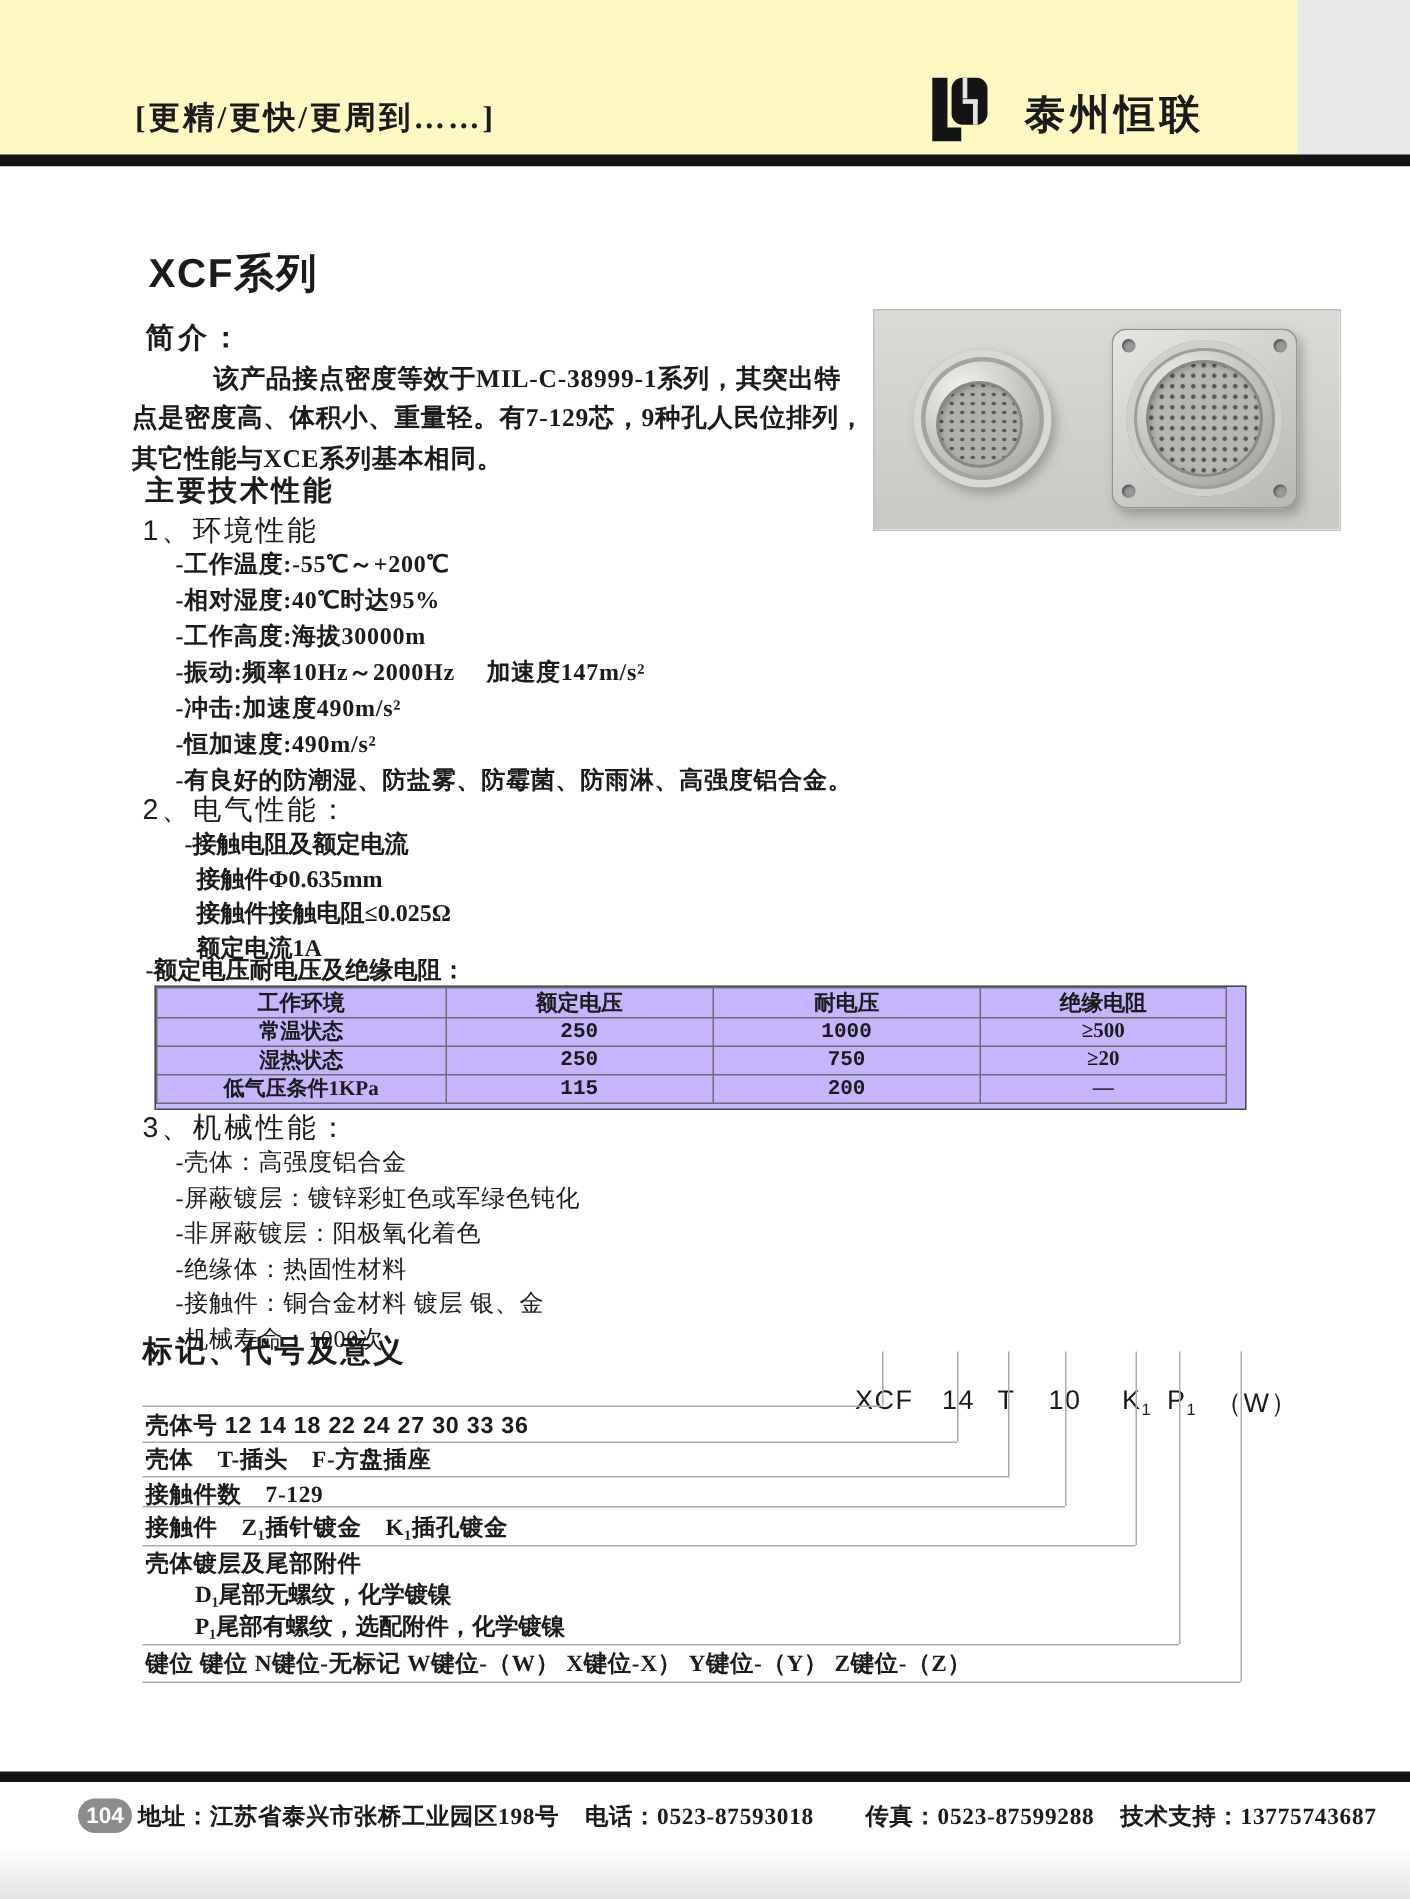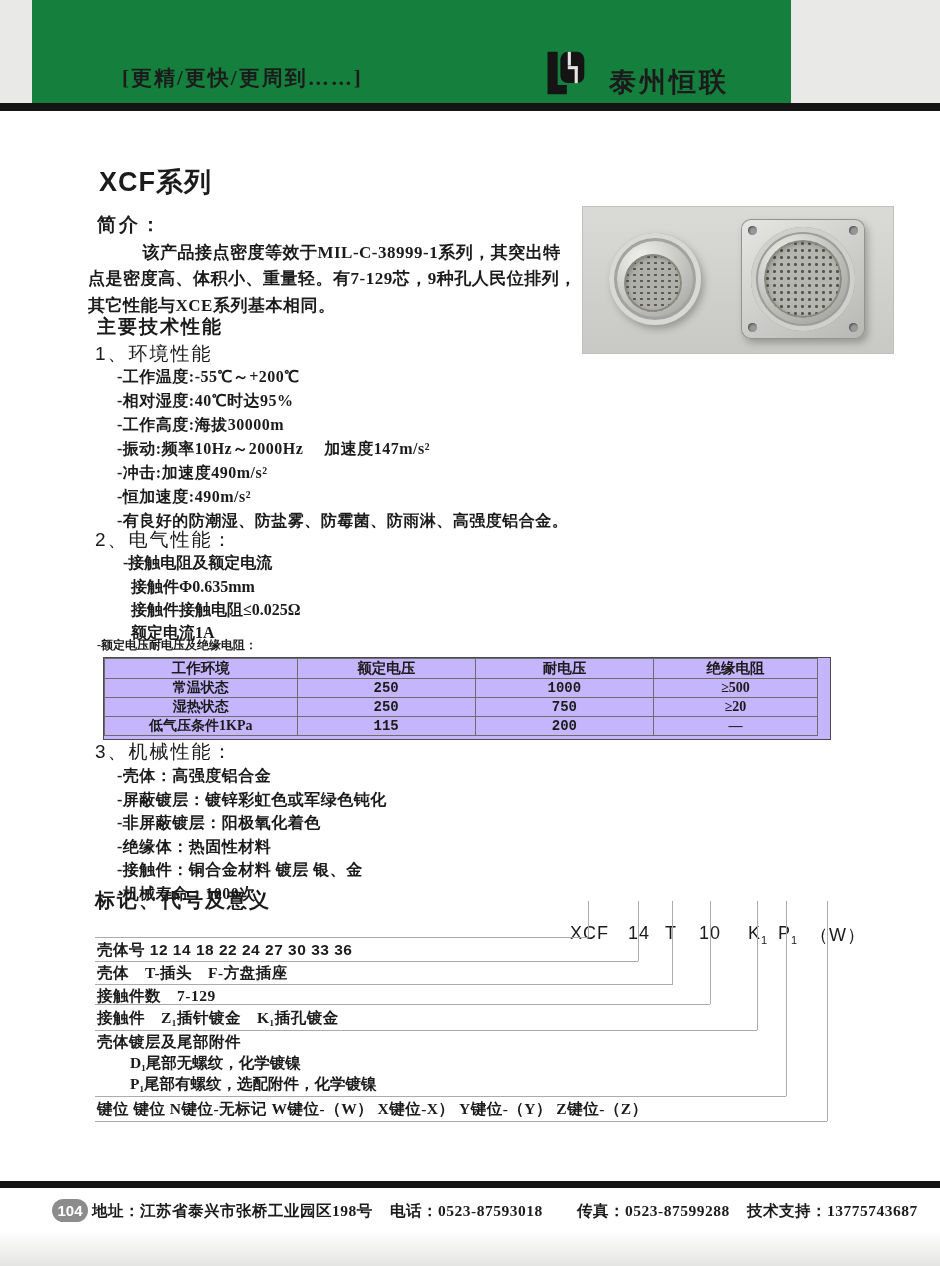--- a/index.html
+++ b/index.html
@@ -1,23 +1,23 @@
 <!DOCTYPE html>
 <html><head>
 <meta charset="utf-8">
 <style>
   html,body{margin:0;padding:0;background:#cfcfcd;}
   .page{position:relative;width:940px;height:1266px;margin:0 auto;background:#e9e9e7;overflow:hidden;
         font-family:"Liberation Serif",serif;color:#1b1b1b;}
   .abs{position:absolute;}
 
   
-  .header{left:0;top:0;width:759px;height:103px;background:#15803d;margin-left:32px;}
+  .header{left:0;top:0;width:865px;height:103px;background:#fef9c3;}
   .slogan{left:90px;top:64px;font-size:21px;font-weight:700;letter-spacing:2px;font-family:"Liberation Serif",serif;}
-  .brand{right:62px;top:50px;display:flex;align-items:flex-end;gap:21px;}
+  .brand{right:62px;top:50px;display:flex;align-items:center;gap:21px;}
   .brand-name{font-family:"Liberation Sans",sans-serif;font-size:27px;font-weight:900;letter-spacing:3px;}
   .bar-top{left:0;top:103px;width:940px;height:8px;background:#141414;}
   .content{left:0;top:111px;width:940px;height:1070px;background:#ffffff;}
 
   
   .doc-title{left:99px;top:164px;font-family:"Liberation Sans",sans-serif;font-size:27px;font-weight:900;letter-spacing:1px;}
   .intro-heading{left:97px;top:212px;font-family:"Liberation Sans",sans-serif;font-size:19px;font-weight:800;letter-spacing:3px;}
   .intro-body{left:88px;top:240px;width:490px;font-size:17px;line-height:1.55;text-indent:3.2em;font-weight:600;letter-spacing:0.5px;}
 
   
@@ -44,33 +44,33 @@
   .sub-h{font-family:"Liberation Sans",sans-serif;font-size:19px;font-weight:500;letter-spacing:2px;}
   .tech-heading{left:97px;top:314px;}
   .env-heading{left:95px;top:341px;}
   .env-list{left:117px;top:365px;font-size:16px;font-weight:600;}
   .env-list div{height:24px;line-height:24px;letter-spacing:0.5px;}
   .elec-heading{left:95px;top:527px;}
   .elec-group{left:123px;top:553px;font-size:16px;font-weight:600;}
   .elec-items{left:131px;top:575px;font-size:16px;}
   .elec-items div{height:23px;line-height:23px;font-weight:600;}
   .elec-items div:nth-child(2),.elec-items div:nth-child(3){font-weight:800;}
-  .table-label{left:97px;top:637px;font-size:12px;font-weight:600;}
+  .table-label{left:97px;top:637px;font-size:16px;font-weight:600;}
 
   
   .tbl-frame{left:103px;top:657px;width:714px;border:1px solid #4a4a4a;padding:0 12px 3px 0;background:#c4b5fd;}
   table.spec{border-collapse:collapse;width:714px;table-layout:fixed;}
   table.spec th,table.spec td{border:1px solid #6d6d6d;text-align:center;padding:0;}
   table.spec th{height:19px;font-size:14.5px;font-weight:600;}
   table.spec td{height:17px;font-size:14px;font-weight:600;}
   td.num{font-family:Liberation Mono, monospace;font-weight:700;font-size:14px;}
   col.c0{width:27%;} col.c1{width:25%;} col.c2{width:25%;} col.c3{width:23%;}
 
   .mech-heading{left:95px;top:739px;}
-  .mech-list{left:117px;top:764px;font-size:16px;font-weight:700;}
+  .mech-list{left:117px;top:764px;font-size:16px;font-weight:400;}
   .mech-list div{height:23.5px;line-height:23.5px;letter-spacing:0.5px;}
 
   
   .marking-heading{left:95px;top:887px;font-size:20px;}
   .code-part{position:absolute;top:879px;font-family:"Liberation Sans",sans-serif;font-size:18px;font-weight:500;letter-spacing:1px;margin-top:44px;}
   .code-part sub{font-size:11px;}
   .cp0{left:570px;} .cp1{left:628px;} .cp2{left:665px;} .cp3{left:699px;} .cp4{left:748px;} .cp5{left:778px;} .cp6{left:810px;}
   .mrow{position:absolute;left:97px;font-size:15.5px;font-weight:600;letter-spacing:0.5px;}
   .mr0{top:915px;} .mr1{top:940px;font-family:"Liberation Sans",sans-serif;font-weight:600;}
   .mr2{top:963px;} .mr3{top:986px;} .mr4{top:1008px;} .mr5{top:1032px;} .mr6{top:1099px;}

